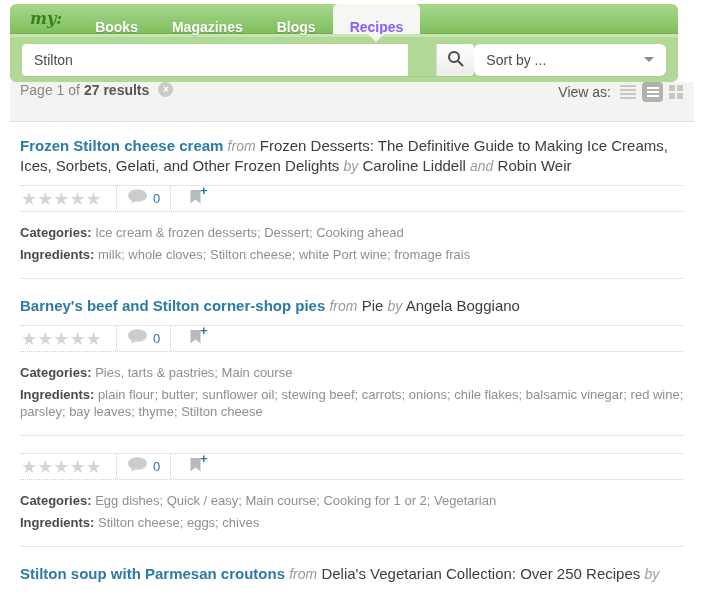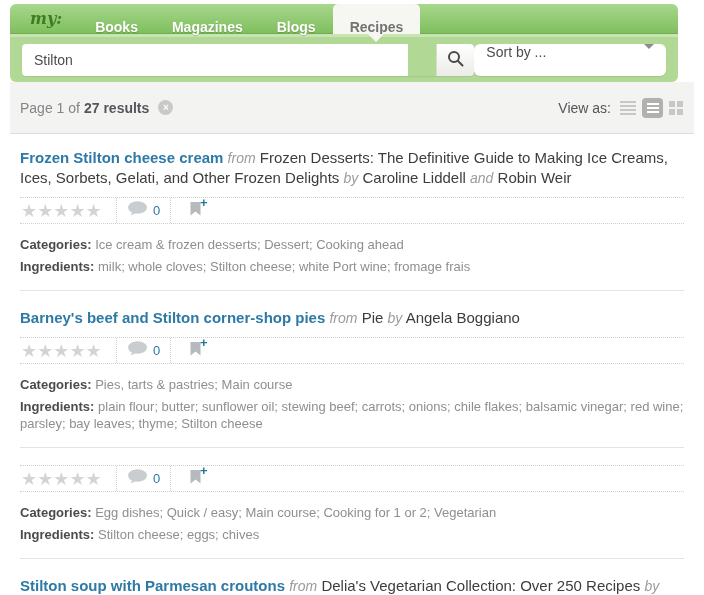--- a/index.html
+++ b/index.html
@@ -26,21 +26,21 @@
     color:#3f7d22; font-size:16px;
     margin:0 16px 0 20px;
   }
   .tab {
     height:30px; line-height:30px; padding:8px 17px;
     color:#ffffff; font-weight:bold; font-size:14px;
     text-shadow:0 1px 1px rgba(0,0,0,0.18);
     cursor:pointer; position:relative;
   }
   .tab.active {
-    background:#f6f6f3; color:#737373; text-shadow:none;
+    background:#f6f6f3; color:#8b5cf6; text-shadow:none;
     border-radius:5px 5px 0 0; z-index:5;
   }
   .tab.active::after {
     content:""; position:absolute; top:100%; left:50%; margin-left:-8px;
     border:8px solid transparent; border-top:8px solid #f6f6f3; border-bottom:0;
   }
 
   
   .searchband {
     width:668px; height:48px;
@@ -64,35 +64,35 @@
   }
   .searchbtn {
     width:38px; border:none; border-left:1px solid #d9d9d6;
     background:linear-gradient(#ffffff,#ebebe8);
     display:flex; align-items:center; justify-content:center;
     cursor:pointer;
   }
   .sortdd {
     margin-left:auto; width:193px; height:32px;
     background:#ffffff; border-radius:6px;
-    display:flex; padding:0 12px;
+    display:flex; align-items:center; padding:0 12px;
     font-size:14px; color:#4c4c4c; cursor:pointer;
     box-shadow:0 1px 1px rgba(0,0,0,0.08);
   }
   .caret {
     margin-left:auto; width:0; height:0;
     border-left:5px solid transparent; border-right:5px solid transparent;
     border-top:5px solid #8b8b8b;
   }
 
   
   .resultsbar {
-    height:52px; background:#f3f3f1;
+    height:40px; background:#f3f3f1;
     border-bottom:1px solid #dddddb;
-    display:flex; align-items:center; padding:0 10px;
+    display:flex; align-items:flex-start; padding:0 10px;
     font-size:14px; color:#85858a;
   }
   .resultsbar .count { font-weight:bold; color:#55555a; margin-left:4px; }
   .clear-x {
     margin-left:9px; width:15px; height:15px; border-radius:50%;
     background:#c9c9c6; color:#ffffff; font-size:10px; font-weight:bold;
     display:inline-flex; align-items:center; justify-content:center;
     cursor:pointer; line-height:1;
   }
   .viewas { margin-left:auto; display:flex; align-items:center; gap:6px; }

